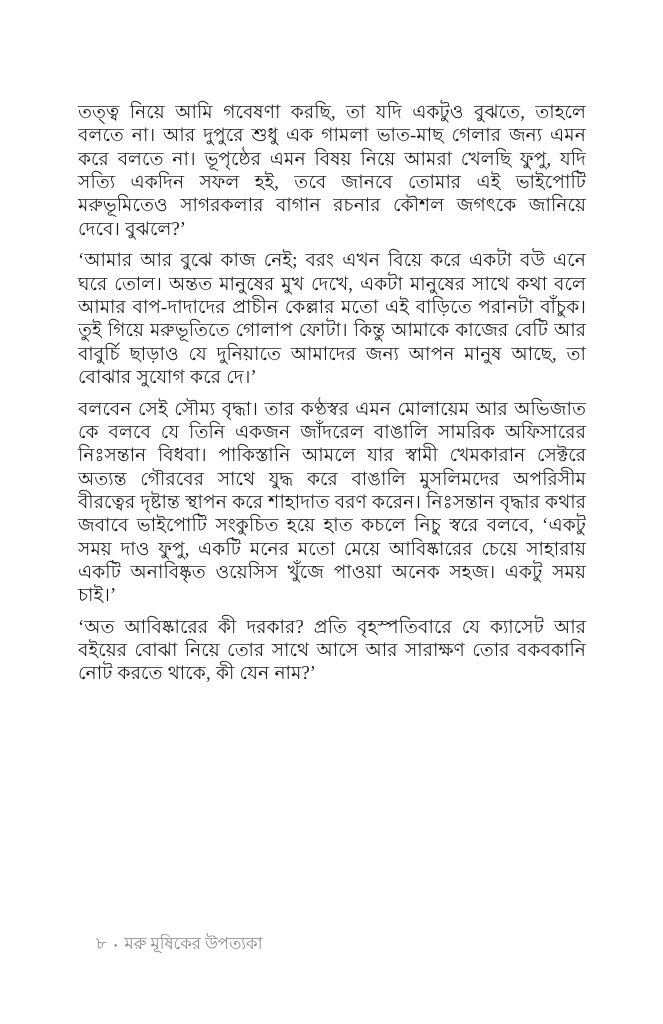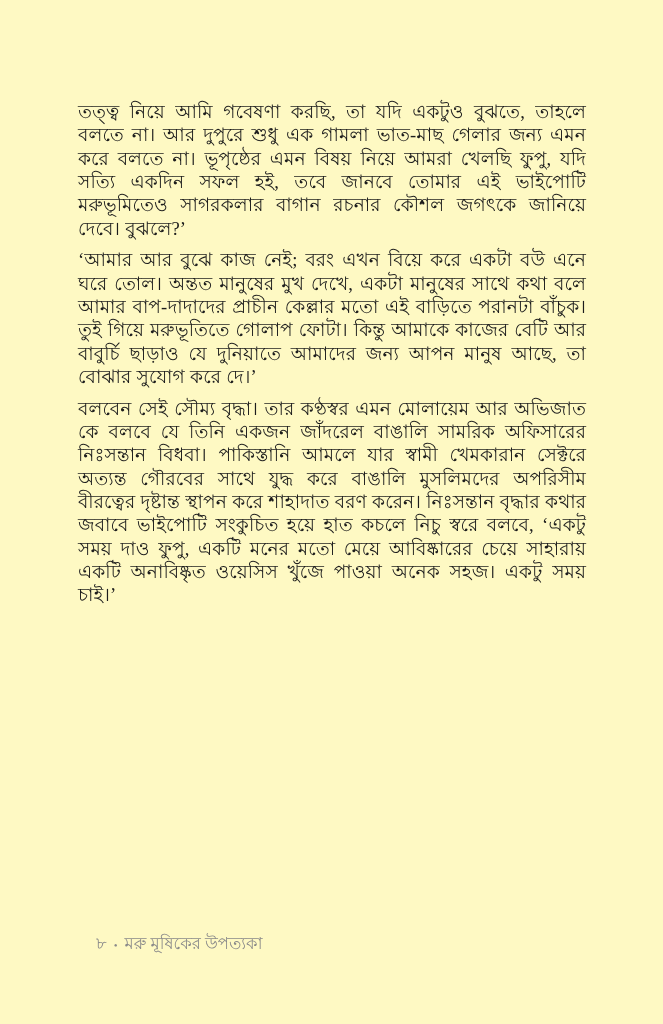--- a/index.html
+++ b/index.html
@@ -5,21 +5,21 @@
   html, body {
     margin: 0;
     padding: 0;
     background: #e9e9e9;
   }
   .page {
     position: relative;
     width: 663px;
     height: 1024px;
     margin: 0 auto;
-    background: #fef9c3;
+    background: #ffffff;
     overflow: hidden;
     font-family: "Liberation Serif", "DejaVu Serif", serif;
   }
   .text-block {
     position: absolute;
     left: 78px;
     top: 100px;
     width: 508px;
   }
   .text-block p {
@@ -57,20 +57,21 @@
 </style>
 </head>
 <body>
 
 <div class="page">
 
   <main class="text-block">
     <p>তত্ত্ব নিয়ে আমি গবেষণা করছি, তা যদি একটুও বুঝতে, তাহলে বলতে না। আর দুপুরে শুধু এক গামলা ভাত-মাছ গেলার জন্য এমন করে বলতে না। ভূপৃষ্ঠের এমন বিষয় নিয়ে আমরা খেলছি ফুপু, যদি সত্যি একদিন সফল হই, তবে জানবে তোমার এই ভাইপোটি মরুভূমিতেও সাগরকলার বাগান রচনার কৌশল জগৎকে জানিয়ে দেবে। বুঝলে?’</p>
     <p>‘আমার আর বুঝে কাজ নেই; বরং এখন বিয়ে করে একটা বউ এনে ঘরে তোল। অন্তত মানুষের মুখ দেখে, একটা মানুষের সাথে কথা বলে আমার বাপ-দাদাদের প্রাচীন কেল্লার মতো এই বাড়িতে পরানটা বাঁচুক। তুই গিয়ে মরুভূতিতে গোলাপ ফোটা। কিন্তু আমাকে কাজের বেটি আর বাবুর্চি ছাড়াও যে দুনিয়াতে আমাদের জন্য আপন মানুষ আছে, তা বোঝার সুযোগ করে দে।’</p>
     <p>বলবেন সেই সৌম্য বৃদ্ধা। তার কণ্ঠস্বর এমন মোলায়েম আর অভিজাত কে বলবে যে তিনি একজন জাঁদরেল বাঙালি সামরিক অফিসারের নিঃসন্তান বিধবা। পাকিস্তানি আমলে যার স্বামী খেমকারান সেক্টরে অত্যন্ত গৌরবের সাথে যুদ্ধ করে বাঙালি মুসলিমদের অপরিসীম বীরত্বের দৃষ্টান্ত স্থাপন করে শাহাদাত বরণ করেন। নিঃসন্তান বৃদ্ধার কথার জবাবে ভাইপোটি সংকুচিত হয়ে হাত কচলে নিচু স্বরে বলবে, ‘একটু সময় দাও ফুপু, একটি মনের মতো মেয়ে আবিষ্কারের চেয়ে সাহারায় একটি অনাবিষ্কৃত ওয়েসিস খুঁজে পাওয়া অনেক সহজ। একটু সময় চাই।’</p>
+    <p>‘অত আবিষ্কারের কী দরকার? প্রতি বৃহস্পতিবারে যে ক্যাসেট আর বইয়ের বোঝা নিয়ে তোর সাথে আসে আর সারাক্ষণ তোর বকবকানি নোট করতে থাকে, কী যেন নাম?’</p>
   </main>
 
   <div class="footer">
     <span class="page-num">৮</span>
     <span class="bullet">•</span>
     <span class="book-title">মরু মূষিকের উপত্যকা</span>
   </div>
 
 </div>
 

